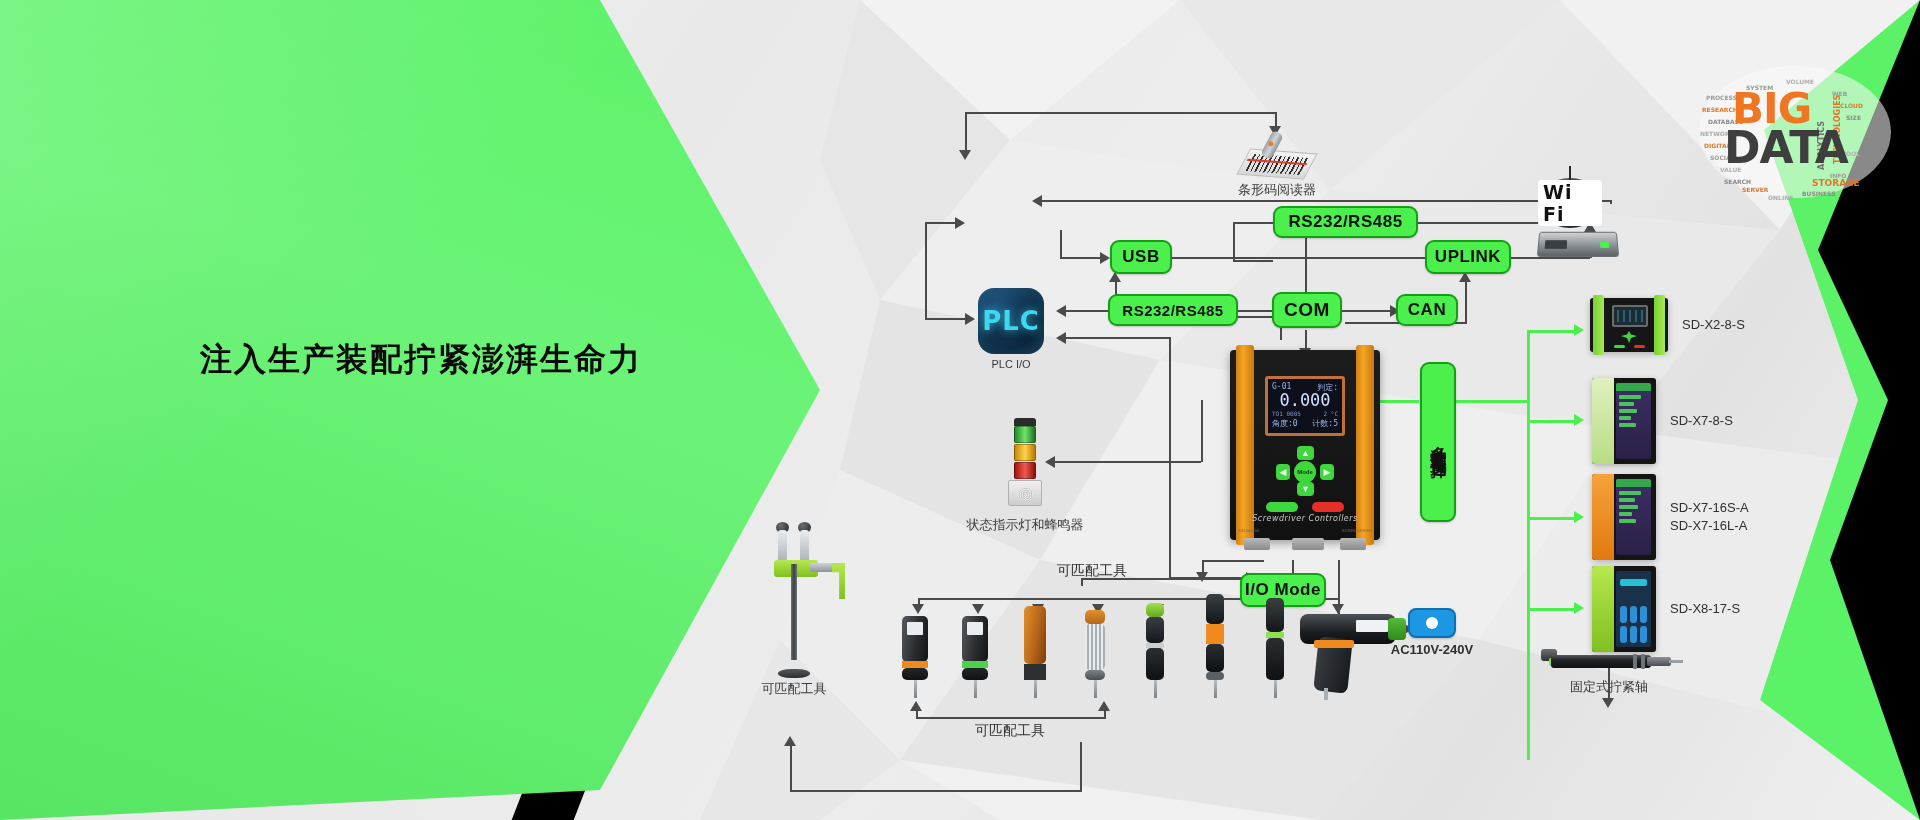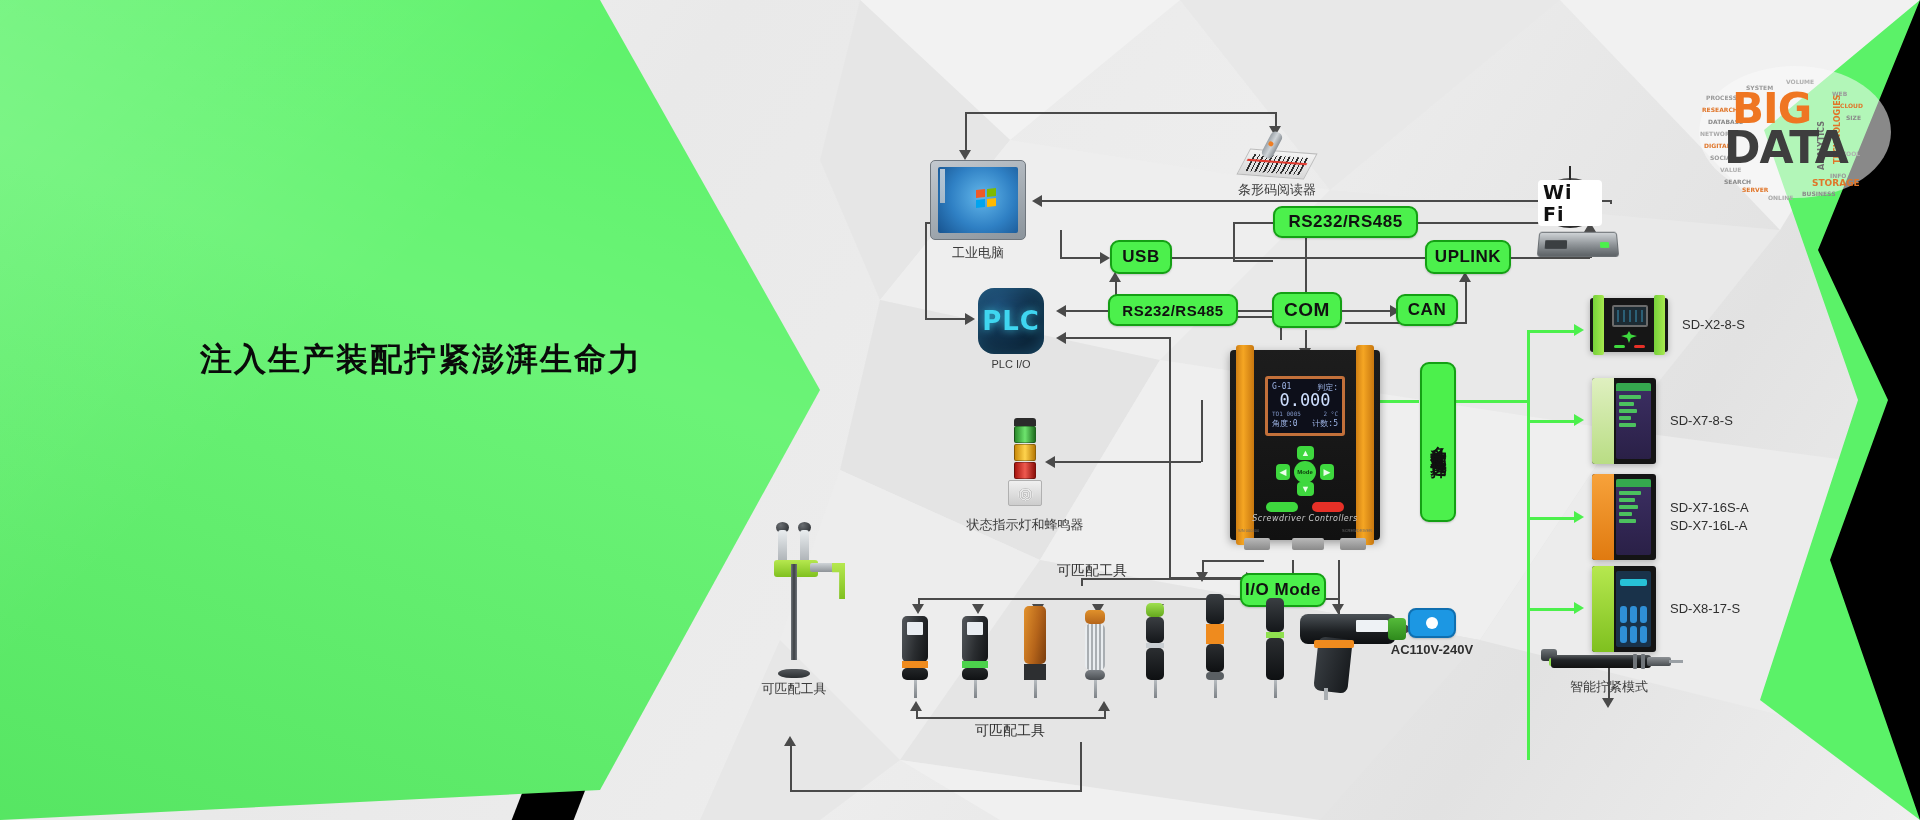--- a/index.html
+++ b/index.html
@@ -445,33 +445,20 @@
     <div class="ln g h" style="left:1527px;top:420px;width:52px;"></div>
     <div class="arw g rt" style="left:1574px;top:414px;"></div>
     <div class="ln g h" style="left:1527px;top:517px;width:52px;"></div>
     <div class="arw g rt" style="left:1574px;top:511px;"></div>
     <div class="ln g h" style="left:1527px;top:608px;width:52px;"></div>
     <div class="arw g rt" style="left:1574px;top:602px;"></div>
 
     <div class="ln v" style="left:1608px;top:655px;height:48px;"></div>
     <div class="arw dn" style="left:1602px;top:698px;"></div>
 
-    <div class="node" style="left:930px;top:160px;">
-      <div id="pc-monitor">
-        <div id="pc-screen">
-          <div class="winlogo">
-              <i></i>
-              <i></i>
-              <i></i>
-              <i></i>
-            </div>
-        </div>
-      </div>
-      <div class="cap" style="top:84px;width:96px;">工业电脑</div>
-    </div>
 
     <div class="node" style="left:1238px;top:135px;">
       <div id="barcode-body">
         <div id="barcode-card"></div>
         <div id="barcode-beam"></div>
         <div id="barcode-gun"></div>
       </div>
       <div class="cap" style="top:46px;width:110px;left:39px;">条形码阅读器</div>
     </div>
 
@@ -686,21 +673,21 @@
     <div class="node" style="left:1535px;top:648px;">
       <div id="spindle">
         <div class="hook"></div>
           <div class="gr"></div>
         <div class="body"></div>
         <div class="ring" style="left:98px;"></div>
         <div class="ring" style="left:106px;"></div>
         <div class="nose"></div>
           <div class="tip"></div>
       </div>
-      <div class="cap" style="top:30px;width:160px;left:74px;">智能拧紧模式</div>
+      <div class="cap" style="top:30px;width:160px;left:74px;">固定式拧紧轴</div>
     </div>
 
     <div class="node" style="left:760px;top:530px;">
       <div id="balance">
         <div class="cap3" style="left:16px;"></div>
         <div class="cap3" style="left:38px;"></div>
         <div class="cyl" style="left:18px;"></div>
         <div class="cyl" style="left:40px;"></div>
         <div class="head"></div>
         <div class="arm"></div>

